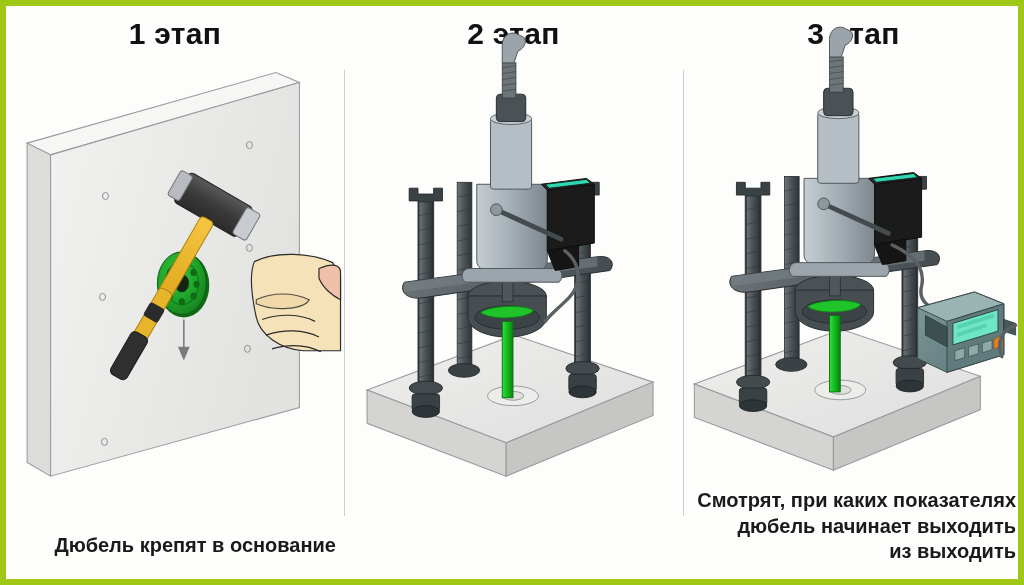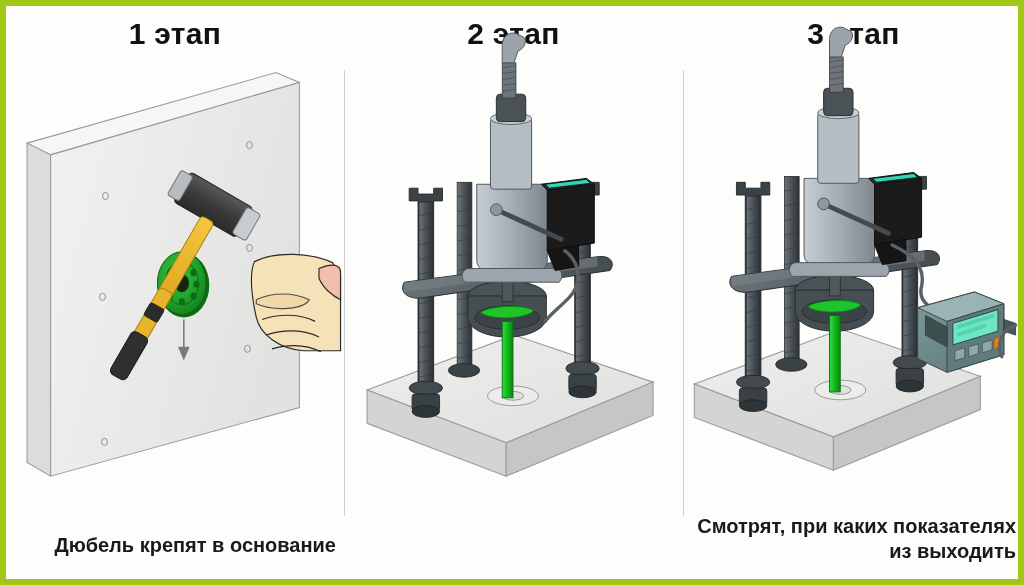--- a/index.html
+++ b/index.html
@@ -482,17 +482,18 @@
         <polygon points="78,50 86,47 86,57 78,60" fill="#e8801c" stroke="#a35a10" stroke-width="0.7"></polygon>
 
         <polygon points="88,30 100,34 100,46 88,42" fill="#48585a" stroke="#2a3838" stroke-width="0.8"></polygon>
       </g>
 
       <path d="M336,326 C322,330 316,344 322,358" stroke="#5a6064" stroke-width="3.5" fill="none" stroke-linecap="round"></path>
     </svg>
 
     <div class="caption" id="cap3">
       <div>Смотрят, при каких показателях</div>
+      <div>дюбель начинает выходить</div>
       <div>из выходить</div>
     </div>
   </div>
 
 </div>
 
 </body></html>

